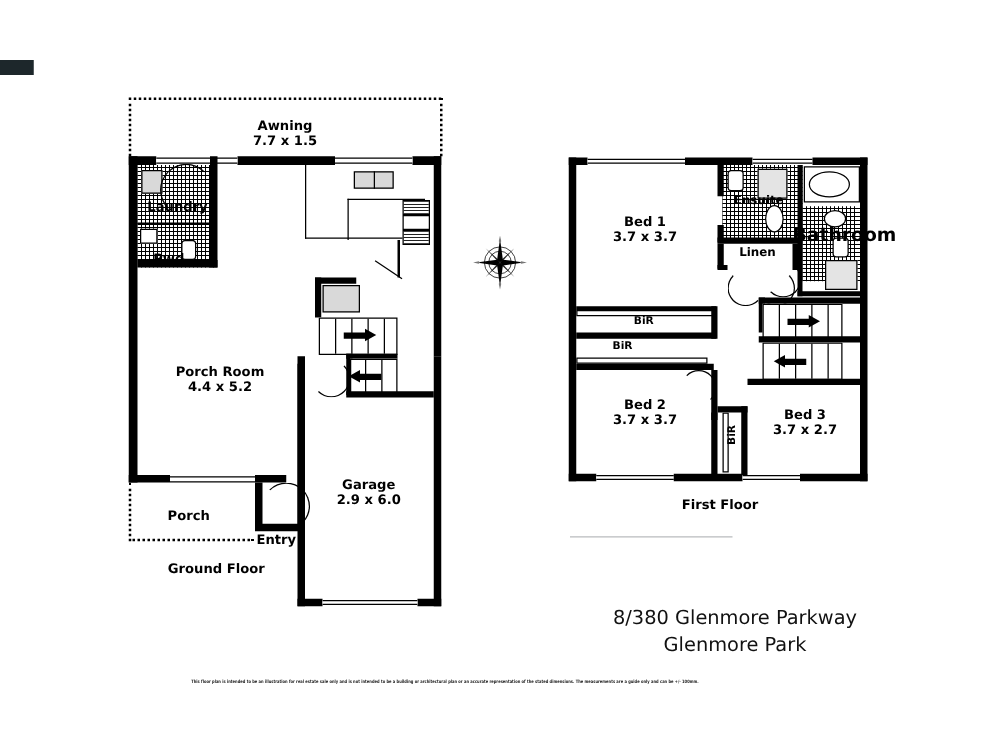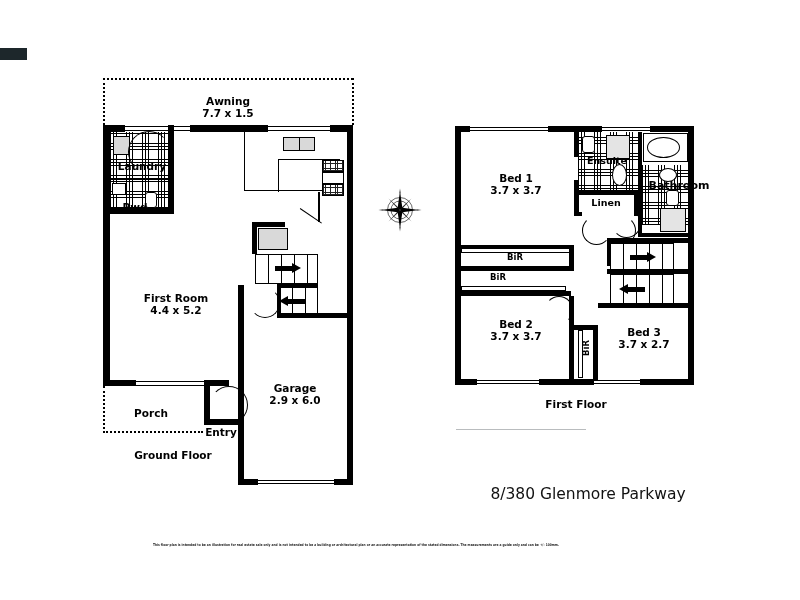--- a/index.html
+++ b/index.html
@@ -150,21 +150,21 @@
       <span>Awning</span><br>
       <span>7.7 x 1.5</span>
     </div>
     <div class="label lbl-room" style="left:105px;top:160px;width:74px;">
       <span>Laundry</span>
     </div>
     <div class="label lbl-room" style="left:110px;top:201px;width:50px;">
       <span>Pwd</span>
     </div>
     <div class="label lbl-room" style="left:120px;top:292px;width:112px;">
-      <span>First Room</span><br>
+      <span>Porch Room</span><br>
       <span>4.4 x 5.2</span>
     </div>
     <div class="label lbl-room" style="left:245px;top:382px;width:100px;">
       <span>Garage</span><br>
       <span>2.9 x 6.0</span>
     </div>
     <div class="label lbl-room" style="left:113px;top:407px;width:76px;">
       <span>Porch</span>
     </div>
     <div class="label lbl-room" style="left:193px;top:406px;width:56px;margin-top:20px;">
@@ -283,21 +283,21 @@
       <span>Bed 2</span><br>
       <span>3.7 x 3.7</span>
     </div>
     <div class="label lbl-room" style="left:600px;top:326px;width:88px;">
       <span>Bed 3</span><br>
       <span>3.7 x 2.7</span>
     </div>
     <div class="label lbl-small" style="left:578px;top:155px;width:58px;font-size:9.5px;">
       <span>Ensuite</span>
     </div>
-    <div class="label lbl-small" style="left:648px;top:180px;width:62px;font-size:11px;">
+    <div class="label lbl-small" style="left:634px;top:180px;width:62px;font-size:15px;">
       <span>Bathroom</span>
     </div>
     <div class="label lbl-small" style="left:578px;top:197px;width:56px;font-size:9.5px;">
       <span>Linen</span>
     </div>
     <div class="label lbl-small" style="left:490px;top:252px;width:50px;font-size:8.5px;">
       <span>BiR</span>
     </div>
     <div class="label lbl-small" style="left:473px;top:272px;width:50px;font-size:8.5px;">
       <span>BiR</span>
@@ -307,17 +307,18 @@
     </div>
     <div class="label lbl-floor" style="left:528px;top:398px;width:96px;">
       <span>First Floor</span>
     </div>
   </div>
 
   <div class="sep-line" style="left:456px;top:429px;width:130px;"></div>
 
   <div class="address" style="left:428px;top:483px;width:320px;">
     <span class="addr-line">8/380 Glenmore Parkway</span>
+    <span class="addr-line">Glenmore Park</span>
   </div>
 
   <div class="disclaimer" style="left:153px;top:543px;">This floor plan is intended to be an illustration for real estate sale only and is not intended to be a building or architectural plan or an accurate representation of the stated dimensions. The measurements are a guide only and can be +/- 100mm.</div>
 
 </div>
 
 </body></html>

